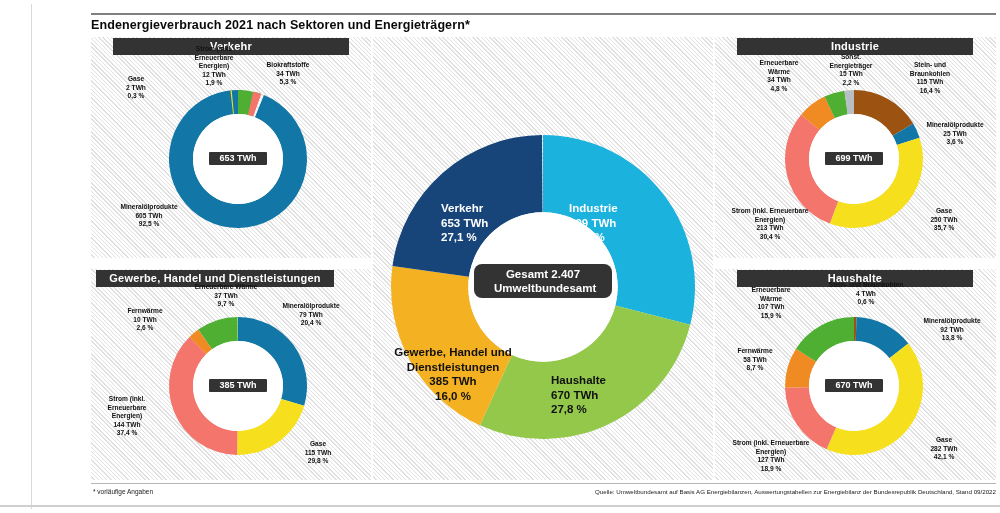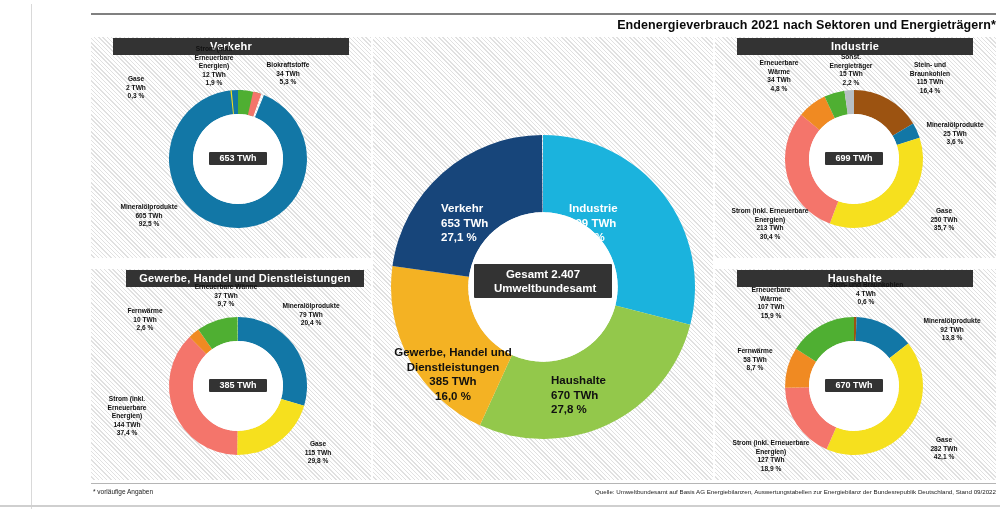--- a/index.html
+++ b/index.html
@@ -22,21 +22,21 @@
   }
   #canvas{
     position:absolute;left:33px;top:4px;width:967px;height:505px;
     background:#ffffff;
   }
   #titlerule{
     position:absolute;left:58px;top:9px;width:905px;height:2px;background:#808080;
   }
   #maintitle{
     position:absolute;left:58px;top:14px;width:905px;height:18px;
-    font-size:12.5px;font-weight:bold;color:#0a0a0a;letter-spacing:0.1px;text-align:right;
+    font-size:12.5px;font-weight:bold;color:#0a0a0a;letter-spacing:0.1px;
   }
   #board{
     position:absolute;left:58px;top:33px;width:905px;height:443px;
   }
   .panel-title{
     position:absolute;background:#333333;color:#ffffff;
     font-size:11px;font-weight:bold;text-align:center;
     line-height:17px;height:17px;letter-spacing:.2px;
   }
   .donutwrap{position:absolute;}
@@ -44,21 +44,21 @@
     position:absolute;font-size:6.6px;font-weight:bold;color:#101010;
     line-height:8.6px;text-align:center;white-space:pre-line;
   }
   .lbl.big{font-size:11.5px;line-height:14.5px;}
   .lbl.bigw{font-size:11.5px;line-height:14.5px;color:#ffffff;}
   .centerbadge{
     position:absolute;background:#333333;color:#ffffff;
     font-size:9px;font-weight:bold;text-align:center;
     border-radius:1px;line-height:13px;
   }
-  .centerbadge.main{font-size:11.5px;line-height:14px;padding:3px 20px;}
+  .centerbadge.main{font-size:11.5px;line-height:14px;padding:3px 20px;border-radius:8px;}
   #footrule{
     position:absolute;left:58px;top:479px;width:905px;height:1px;background:#b5b5b5;
   }
   #footnote{
     position:absolute;left:60px;top:484px;font-size:6.5px;color:#1a1a1a;
   }
   #source{
     position:absolute;left:483px;top:484px;width:480px;text-align:right;
     font-size:6.2px;color:#1a1a1a;
   }
@@ -110,21 +110,21 @@
 1,9 %</div>
         <div class="lbl" style="left:16px;top:38px;width:58px;">Gase
 2 TWh
 0,3 %</div>
         <div class="lbl" style="left:4px;top:166px;width:108px;">Mineralölprodukte
 605 TWh
 92,5 %</div>
       </div>
 
       <div class="hatch" style="position:absolute;left:0px;top:232px;width:280px;height:211px;">
-        <div class="panel-title" style="left:5px;top:1px;width:238px;margin-left:30px;">Gewerbe, Handel und Dienstleistungen</div>
+        <div class="panel-title" style="left:5px;top:1px;width:238px;">Gewerbe, Handel und Dienstleistungen</div>
 
         <div class="donutwrap" style="left:78px;top:48px;">
           <svg width="138" height="138" viewBox="0 0 138 138">
             <g transform="translate(69,69)">
 
               <path fill="#1277A6" d="M 0 -69 A 69 69 0 0 1 66.13 19.76 L 43.13 12.89 A 45 45 0 0 0 0 -45 Z"></path>
 
               <path fill="#F6E01E" d="M 66.13 19.76 A 69 69 0 0 1 -0.87 69.00 L -0.57 45.00 A 45 45 0 0 0 43.13 12.89 Z"></path>
 
               <path fill="#F4756B" d="M -0.87 69.00 A 69 69 0 0 1 -48.50 -49.08 L -31.63 -32.01 A 45 45 0 0 0 -0.57 45.00 Z"></path>

